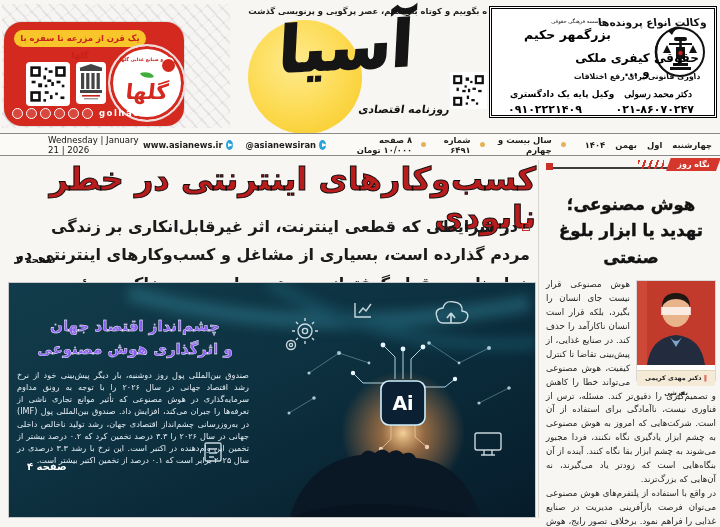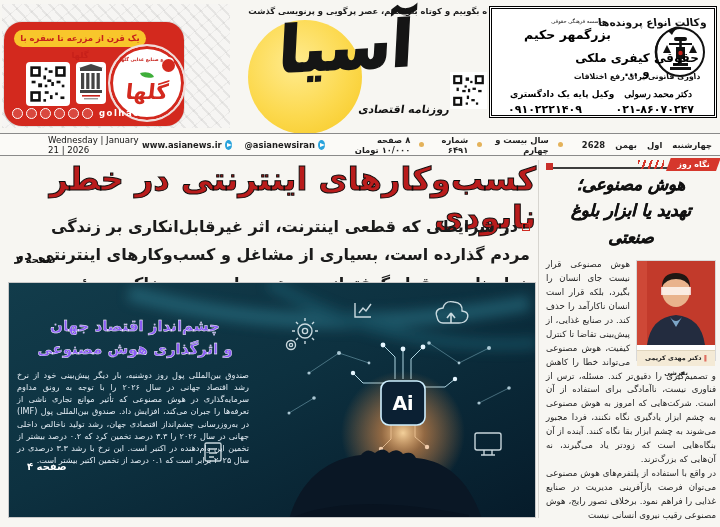--- a/index.html
+++ b/index.html
@@ -98,22 +98,22 @@
   #divider{left:538px;top:160px;width:1px;height:358px;background:#d7d5d0;}
   #sidebar{left:546px;top:158px;width:170px;height:369px;}
   .sec-head{position:relative;height:14px;}
   .sec-line{position:absolute;left:0;right:0;top:9px;height:2px;background:#3d3d3d;}
   .sec-sq{position:absolute;left:0;top:5px;width:7px;height:7px;background:#c9302a;}
   .sec-badge{position:absolute;right:0;top:0;background:#d6372c;color:#fff;font-size:8px;
     font-weight:bold;padding:1.5px 9px 2.5px;transform:skewX(-20deg);transform-origin:bottom right;}
   .sec-badge span{display:inline-block;transform:skewX(20deg);}
   .sec-stripes{position:absolute;right:52px;top:2px;width:26px;height:9px;
     background:repeating-linear-gradient(110deg,#d6372c 0 2px,transparent 2px 6px);}
-  #dv-title{margin-top:0;text-align:center;font-size:16.5px;font-weight:bold;color:#121212;
-    line-height:1.6;-webkit-text-stroke:.4px #121212;cursor:pointer;font-style:italic;}
+  #dv-title{margin-top:20px;text-align:center;font-size:16.5px;font-weight:bold;color:#121212;
+    line-height:1.6;-webkit-text-stroke:.4px #121212;cursor:pointer;}
   #dv-body{margin-top:7px;font-size:8.6px;line-height:1.62;color:#222;text-align:justify;}
   #dv-photo{float:right;width:80px;height:101px;margin:2px 0 3px 6px;border:1px solid #d8d8d8;
     box-sizing:border-box;background:#fff;}
   #dv-caption{height:15px;background:#f4ead6;font-size:6.4px;font-weight:bold;color:#222;
     line-height:15px;text-align:center;border-top:1px solid #e0d5bd;}
   #dv-caption b{color:#d6372c;}
 </style>
 </head>
 <body>
 
@@ -240,21 +240,21 @@
     <div id="legal-person">دکتر محمد رسولی</div>
     <div id="legal-ptitle">وکیل پایه یک دادگستری</div>
     <div id="legal-phone1">۰۲۱-۸۶۰۷۰۲۴۷</div>
     <div id="legal-phone2">۰۹۱۰۲۲۲۱۴۰۹</div>
   </div>
 
   <div id="dateline" class="abs">
     <span class="w">چهارشنبه</span>
     <span class="w">اول</span>
     <span class="w">بهمن</span>
-    <span class="w">2628</span>
+    <span class="w">۱۴۰۴</span>
     <span class="dot"></span>
     <span class="grp">سال بیست و چهارم</span>
     <span class="dot"></span>
     <span class="grp">شماره ۶۴۹۱</span>
     <span class="dot"></span>
     <span class="grp">۸ صفحه ۱۰/۰۰۰ تومان</span>
     <span style="width:26px"></span>
     <span class="dl-icon"></span>
     <span style="direction:ltr;font-weight:bold;">@asianewsiran</span>
     <span style="width:14px"></span>

